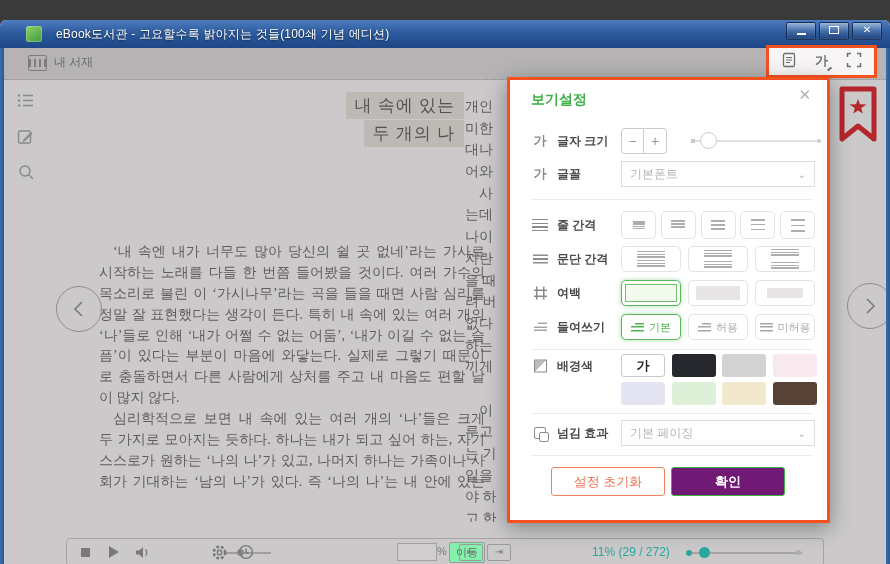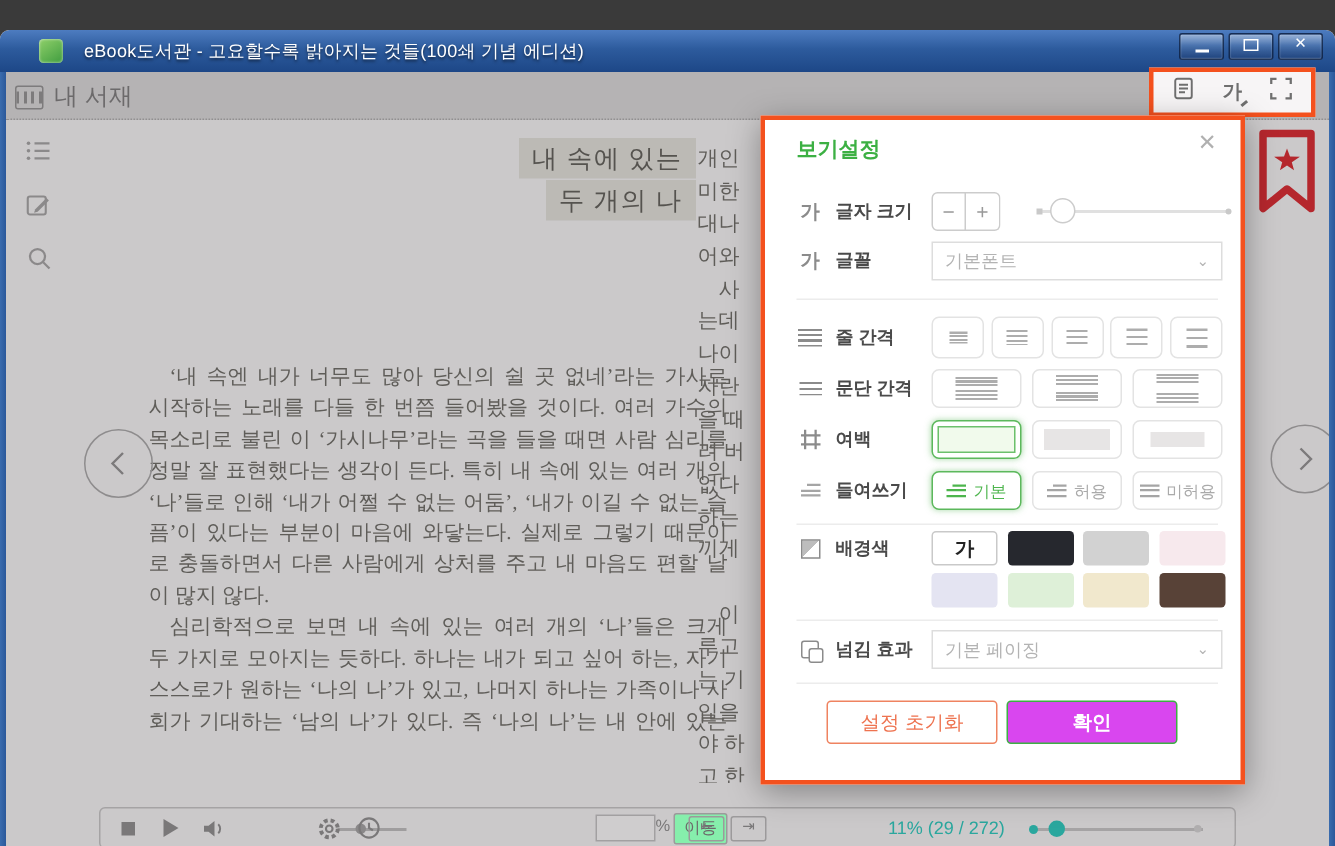--- a/index.html
+++ b/index.html
@@ -17,21 +17,21 @@
     background:linear-gradient(180deg,rgba(255,255,255,.45),rgba(255,255,255,.12) 45%,rgba(0,0,30,.18));
     color:#fff;font-size:10px;line-height:14px;text-align:center;box-shadow:inset 0 0 1px rgba(255,255,255,.6);}
   .win-border{position:absolute;width:4px;top:28px;bottom:18px;background:linear-gradient(90deg,#3a6cae,#2b589a);z-index:30;}
   .win-border.left{left:0;} .win-border.right{right:0;}
   .win-bottom{position:absolute;left:0;right:0;bottom:0;height:18px;z-index:30;
     background:linear-gradient(180deg,#2a679f 0%,#17406f 40%,#102c50 100%);border-top:2px solid #2fa89e;}
 
   
   .toolbar{position:absolute;left:4px;right:4px;top:28px;height:31px;background:#b5b3b4;
     border-bottom:1px dotted #918f90;z-index:10;}
-  .lib-btn{position:absolute;left:6px;top:6px;display:flex;align-items:center;gap:7px;color:#6c6a6b;font-size:16px;}
+  .lib-btn{position:absolute;left:24px;top:6px;display:flex;align-items:center;gap:7px;color:#6c6a6b;font-size:12px;}
   .lib-icon{width:17px;height:14px;border:1.5px solid #7d7b7c;border-radius:2px;
     background:repeating-linear-gradient(90deg,#7d7b7c 0 2px,transparent 2px 5px);background-size:100% 8px;background-position:0 3px;background-repeat:no-repeat;}
 
   
   .top-icon-box{position:absolute;left:766px;top:25px;width:111px;height:33px;background:#f7f5f6;
     border:3px solid #f4511e;box-sizing:border-box;z-index:90;display:flex;align-items:center;justify-content:space-between;padding:0 12px;}
   .ga-icon{font-size:13px;font-weight:bold;color:#6f6f6f;border-bottom:2px solid transparent;position:relative;}
   .ga-icon::after{content:"";position:absolute;right:-4px;bottom:0;width:5px;height:2px;background:#6f6f6f;transform:rotate(-40deg);}
 
   
@@ -123,21 +123,21 @@
   .opt-lbl{font-size:11px;color:#aaa;} .opt-lbl.g{color:#4db54d;text-align:right;}
 
   .swatch-wrap{position:absolute;left:111px;width:196px;display:flex;justify-content:space-between;}
   .swatch{width:44px;height:23px;border-radius:3px;box-sizing:border-box;}
   .swatch.first{border:1px solid #c9c9c9;display:flex;align-items:center;justify-content:center;
     font-size:13px;font-weight:bold;color:#222;}
 
   .panel-btn{position:absolute;top:387px;height:29px;box-sizing:border-box;font-size:13px;
     display:flex;align-items:center;justify-content:center;border-radius:3px;}
   .reset-btn{left:41px;width:114px;border:1px solid #ef8360;color:#ee7350;background:#fff;}
-  .ok-btn{left:161px;width:114px;background:#d946ef;color:#fff;font-weight:bold;border:1px solid #3cb043;}
+  .ok-btn{left:161px;width:114px;background:#701a75;color:#fff;font-weight:bold;border:1px solid #3cb043;}
 
   
   .lines-ic{background:repeating-linear-gradient(#8b8b8b 0 1.5px,transparent 1.5px 3.6px);width:16px;height:12px;}
   .lines-ic.small{width:15px;height:9px;background:repeating-linear-gradient(#8b8b8b 0 1.5px,transparent 1.5px 4px);}
   .hash-ic{width:13px;height:13px;background-image:linear-gradient(#8b8b8b,#8b8b8b),linear-gradient(#8b8b8b,#8b8b8b),linear-gradient(#8b8b8b,#8b8b8b),linear-gradient(#8b8b8b,#8b8b8b);
     background-size:100% 1.5px,100% 1.5px,1.5px 100%,1.5px 100%;background-position:0 2.5px,0 9px,2.5px 0,9px 0;background-repeat:no-repeat;}
   .diag-ic{width:13px;height:13px;border:1.5px solid #8b8b8b;box-sizing:border-box;
     background:linear-gradient(135deg,#bdbdbd 49%,transparent 50%);}
   .page-ic{width:12px;height:12px;border:1.5px solid #8b8b8b;border-radius:2px;position:relative;box-sizing:border-box;}
   .page-ic::after{content:"";position:absolute;right:-4px;bottom:-4px;width:8px;height:8px;border:1.5px solid #8b8b8b;border-radius:2px;background:#fff;}

